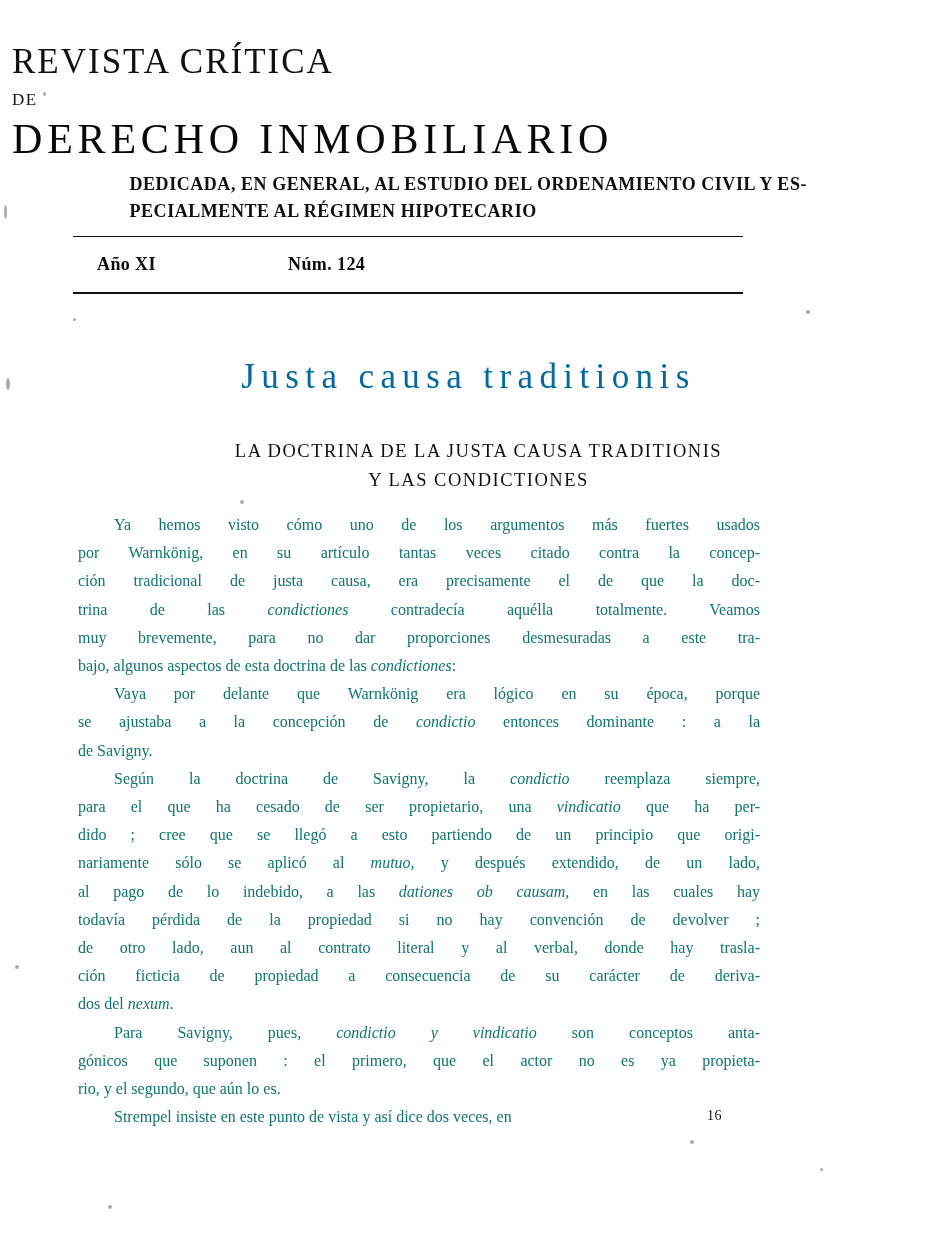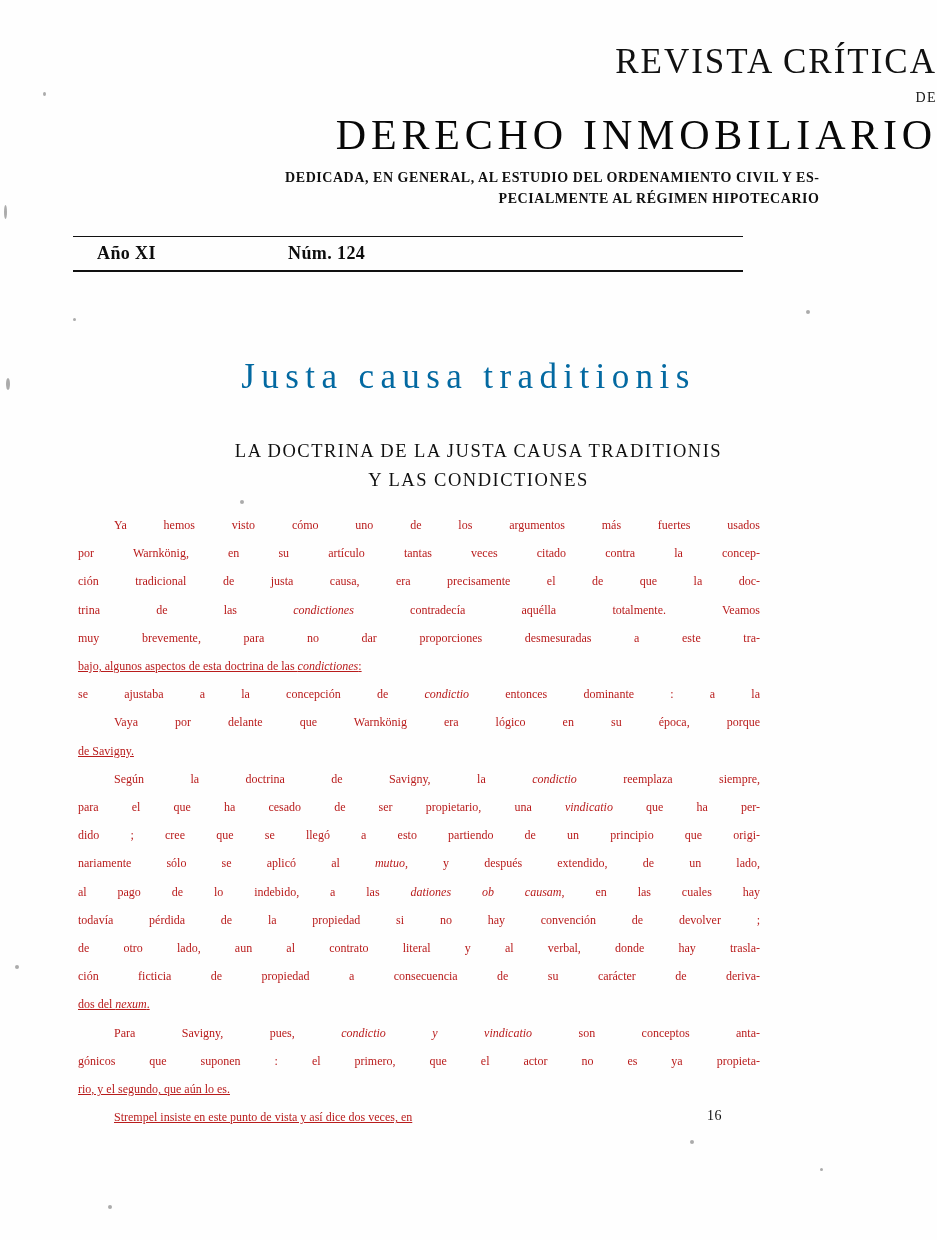--- a/index.html
+++ b/index.html
@@ -22,66 +22,66 @@
     inset: 0;
     background: #fefefe;
   }
 
   
   .masthead {
     position: absolute;
     left: 12px;
     right: 0;
     top: 44px;
-    text-align: right;
+    text-align: left;
   }
   .journal-title {
     font-size: 35px;
     letter-spacing: 2.0px;
     line-height: 1;
     margin: 0;
     font-weight: 400;
     color: #111;
   }
   .journal-de {
-    font-size: 14px;
+    font-size: 17px;
     letter-spacing: 1.4px;
     margin: 11px 0 0 0;
     font-weight: 400;
     color: #151515;
   }
   .journal-main {
     font-size: 42px;
     letter-spacing: 4.8px;
     margin: 7px 0 0 0;
     font-weight: 400;
     line-height: 1.05;
     color: #080808;
   }
   .journal-sub {
-    font-size: 14px;
+    font-size: 18px;
     letter-spacing: 0.55px;
     font-weight: 700;
     line-height: 1.52;
     margin: 10px auto 0 auto;
     width: 690px;
     color: #101010;
     font-family: "Liberation Serif", "DejaVu Serif", serif;
   }
   .journal-sub .sub-line { display: block; }
 
   
   .issue-bar {
     position: absolute;
     left: 73px;
     width: 670px;
     top: 236px;
     border-top: 1.6px solid #111;
     border-bottom: 2.1px solid #111;
-    height: 36px;
+    height: 58px;
     box-sizing: border-box;
     display: flex;
     align-items: center;
   }
   .issue-bar > div {
     font-size: 18px;
     font-weight: 700;
     letter-spacing: 0.4px;
     color: #0d0d0d;
   }
@@ -115,42 +115,42 @@
     margin: 0;
   }
   .article-subtitle .sub-line { display: block; margin-left: 20px; }
 
   
   .body-text {
     position: absolute;
     left: 78px;
     top: 511px;
     width: 682px;
-    font-size: 12px;
+    font-size: 16px;
     line-height: 28.2px;
-    color: #b91c1c;
+    color: #0f766e;
     text-align: justify;
   }
   .para {
     margin: 0;
     text-indent: 36px;
     text-align: justify;
   }
   .para i { font-style: italic; }
   
   .para .ln {
     display: block;
     text-indent: 0;
   }
   .para .ln.first { text-indent: 36px; }
   .para .ln.just {
     text-align: justify;
     text-align-last: justify;
   }
-  .para .ln.last { text-align: right; text-align-last: left; text-decoration: underline; }
+  .para .ln.last { text-align: right; text-align-last: left; }
 
   
   .signature-mark {
     position: absolute;
     left: 16px;
     top: 1108px;
     width: 706px;
     text-align: right;
     font-size: 14px;
     color: #121212;
@@ -196,22 +196,22 @@
     <p class="para">
       <span class="ln first just">Ya hemos visto cómo uno de los argumentos más fuertes usados</span>
       <span class="ln just">por Warnkönig, en su artículo tantas veces citado contra la concep-</span>
       <span class="ln just">ción tradicional de justa causa, era precisamente el de que la doc-</span>
       <span class="ln just"><span>trina de las </span><i>condictiones</i><span> contradecía aquélla totalmente. Veamos</span></span>
       <span class="ln just">muy brevemente, para no dar proporciones desmesuradas a este tra-</span>
       <span class="ln last"><span>bajo, algunos aspectos de esta doctrina de las </span><i>condictiones</i><span>:</span></span>
     </p>
 
     <p class="para">
+      <span class="ln first just">Vaya por delante que Warnkönig era lógico en su época, porque</span>
       <span class="ln just"><span>se ajustaba a la concepción de </span><i>condictio</i><span> entonces dominante : a la</span></span>
-      <span class="ln first just">Vaya por delante que Warnkönig era lógico en su época, porque</span>
       <span class="ln last">de Savigny.</span>
     </p>
 
     <p class="para">
       <span class="ln first just"><span>Según la doctrina de Savigny, la </span><i>condictio</i><span> reemplaza siempre,</span></span>
       <span class="ln just"><span>para el que ha cesado de ser propietario, una </span><i>vindicatio</i><span> que ha per-</span></span>
       <span class="ln just">dido ; cree que se llegó a esto partiendo de un principio que origi-</span>
       <span class="ln just"><span>nariamente sólo se aplicó al </span><i>mutuo</i><span>, y después extendido, de un lado,</span></span>
       <span class="ln just"><span>al pago de lo indebido, a las </span><i>dationes ob causam</i><span>, en las cuales hay</span></span>
       <span class="ln just">todavía pérdida de la propiedad si no hay convención de devolver ;</span>

